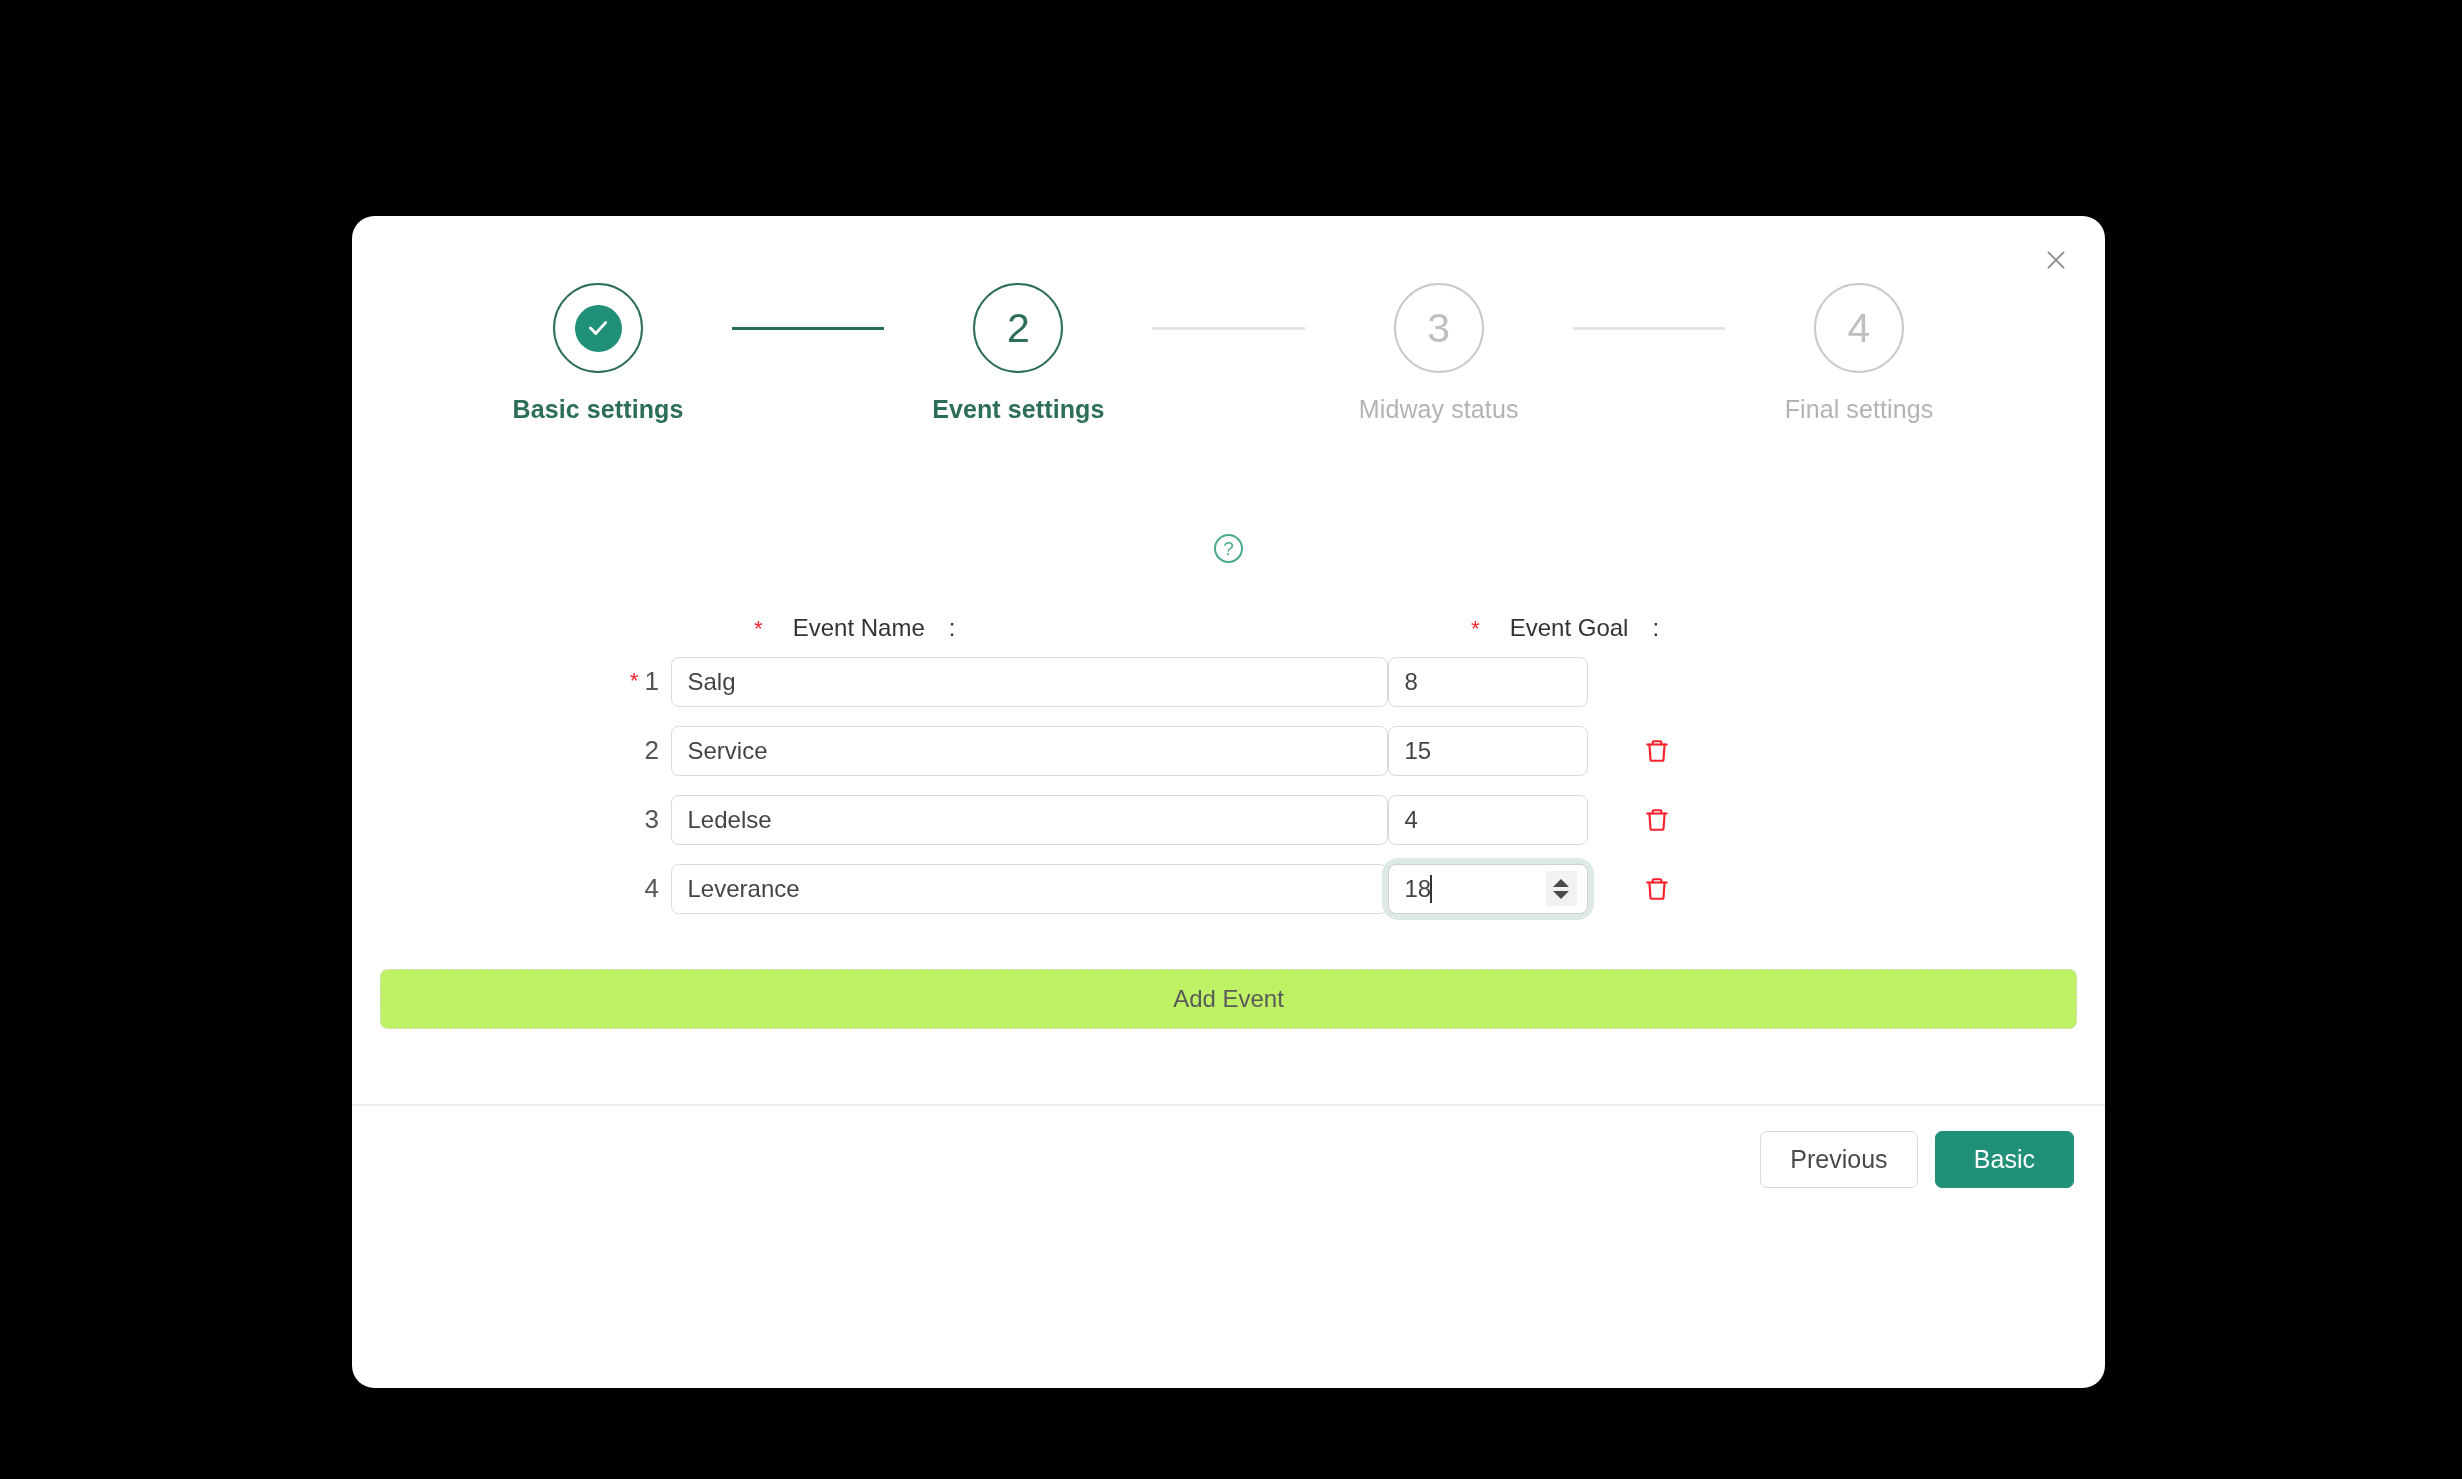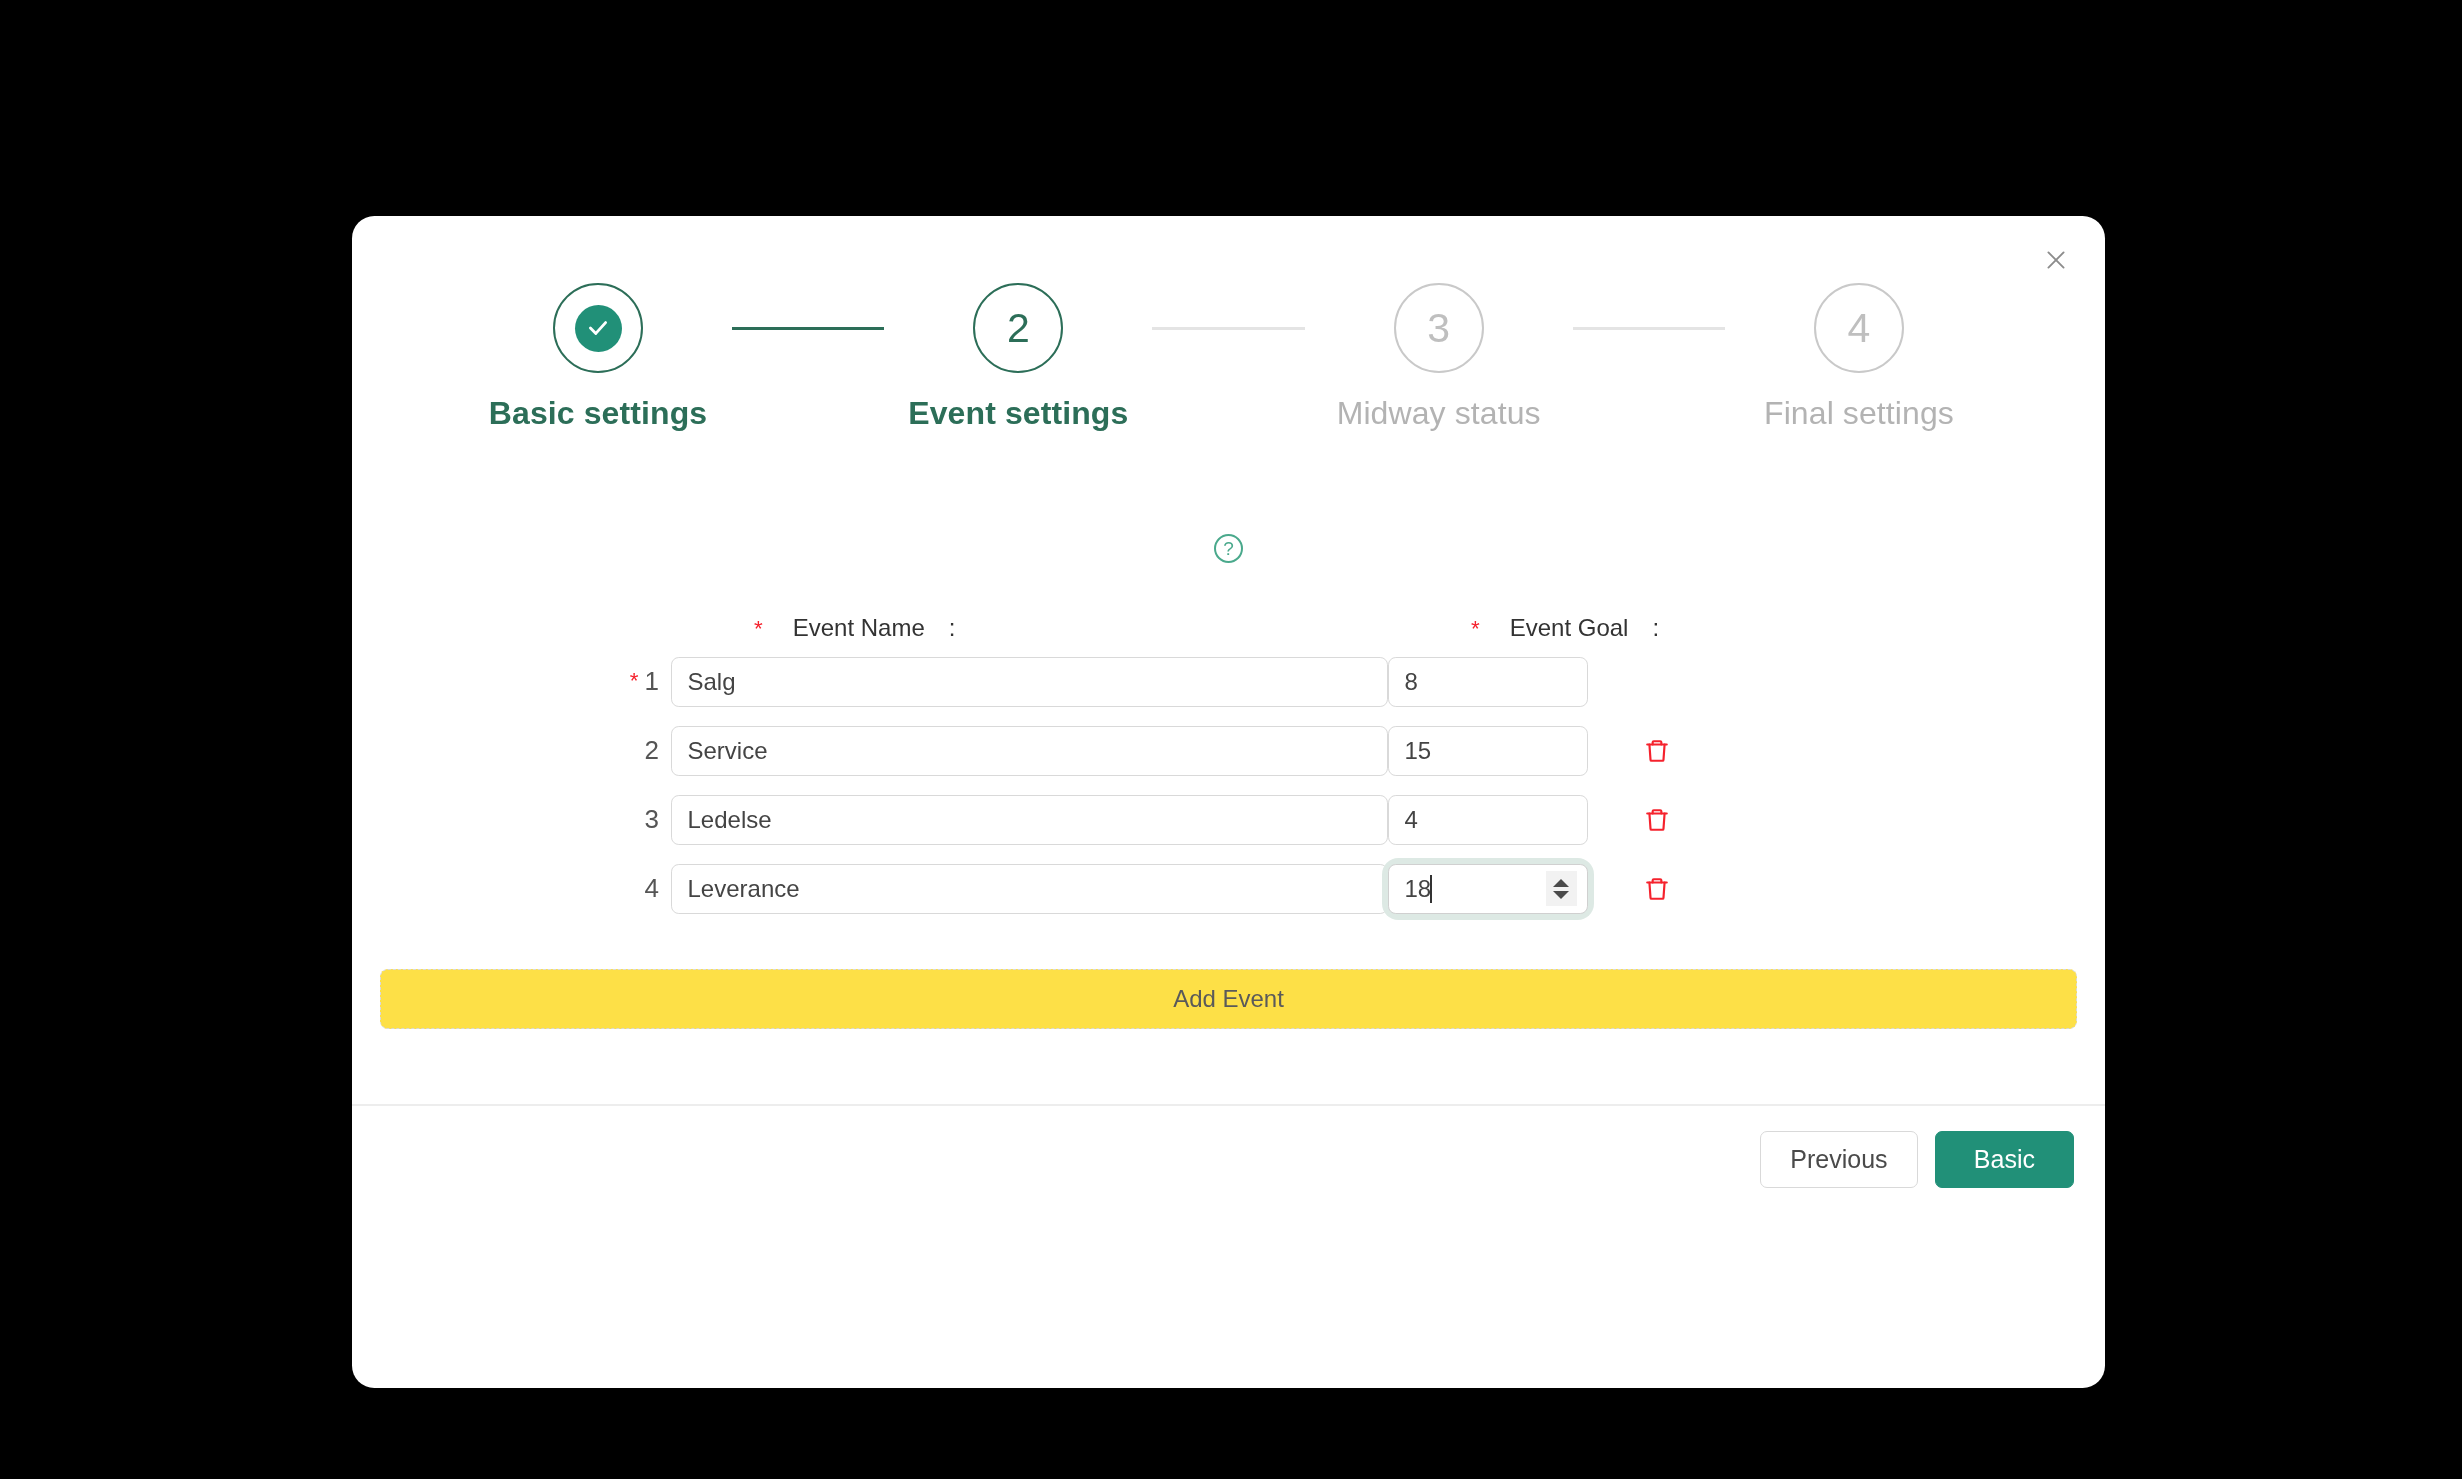--- a/index.html
+++ b/index.html
@@ -90,21 +90,21 @@
     height: 47px;
     border-radius: 50%;
     background: #219078;
     display: flex;
     align-items: center;
     justify-content: center;
   }
 
   .step-label {
     margin-top: 22.4px;
-    font-size: 32px;
+    font-size: 25px;
     color: #b3b3b3;
     white-space: nowrap;
     letter-spacing: 0.1px;
   }
   .step.done .step-label,
   .step.current .step-label {
     color: #2c6e58;
     font-weight: bold;
   }
 
@@ -281,21 +281,21 @@
 
   
   .add-event {
     position: absolute;
     left: 28px;
     top: 753px;
     width: 1697px;
     height: 60px;
     border: 1.4px dashed #d9d9d9;
     border-radius: 7.8px;
-    background: #fde047;
+    background: #bef264;
     display: flex;
     align-items: center;
     justify-content: center;
     font-size: 24px;
     color: #5a5a5a;
     cursor: pointer;
     font-family: "Liberation Sans", sans-serif;
   }
 
   

